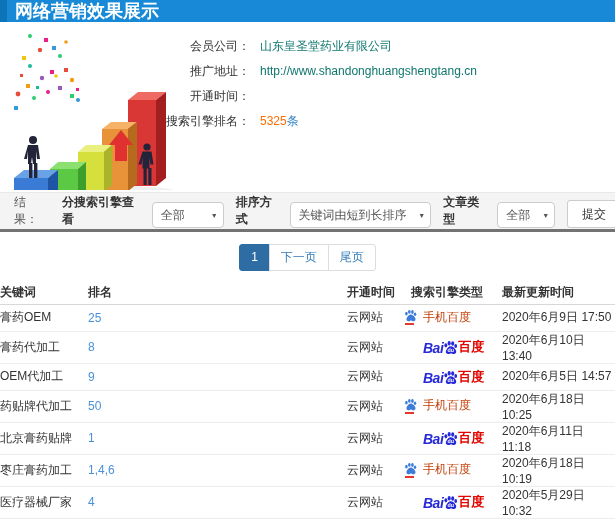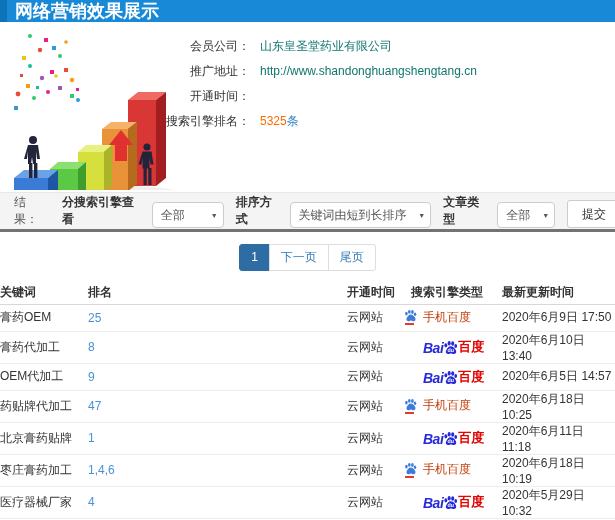--- a/index.html
+++ b/index.html
@@ -273,21 +273,21 @@
           <text class="du-text" x="12.3" y="18.5" font-size="8" font-weight="bold" fill="#fff" text-anchor="middle">du</text>
         </svg>
         <b class="bd">百度</b>
       </span>
     </td>
     <td class="c-time">2020年6月5日 14:57</td>
   </tr>
 
   <tr>
     <td class="c-kw">药贴牌代加工</td>
-    <td class="c-rank"><span class="rank-link">47</span></td>
+    <td class="c-rank"><span class="rank-link">50</span></td>
     <td class="c-rt">云网站</td>
     <td class="c-eng">
       <span class="eng-mobile">
         <span class="paw-wrap">
           <svg width="15" height="14" viewBox="0 0 24 24">
             <g fill="#3b7dd8">
               <ellipse cx="5" cy="8" rx="2.2" ry="3.1"></ellipse>
                   <ellipse cx="10" cy="4.8" rx="2.3" ry="3.3"></ellipse>
               <ellipse cx="15.3" cy="5.2" rx="2.3" ry="3.3"></ellipse>
                   <ellipse cx="19.8" cy="9" rx="2.1" ry="2.9"></ellipse>

